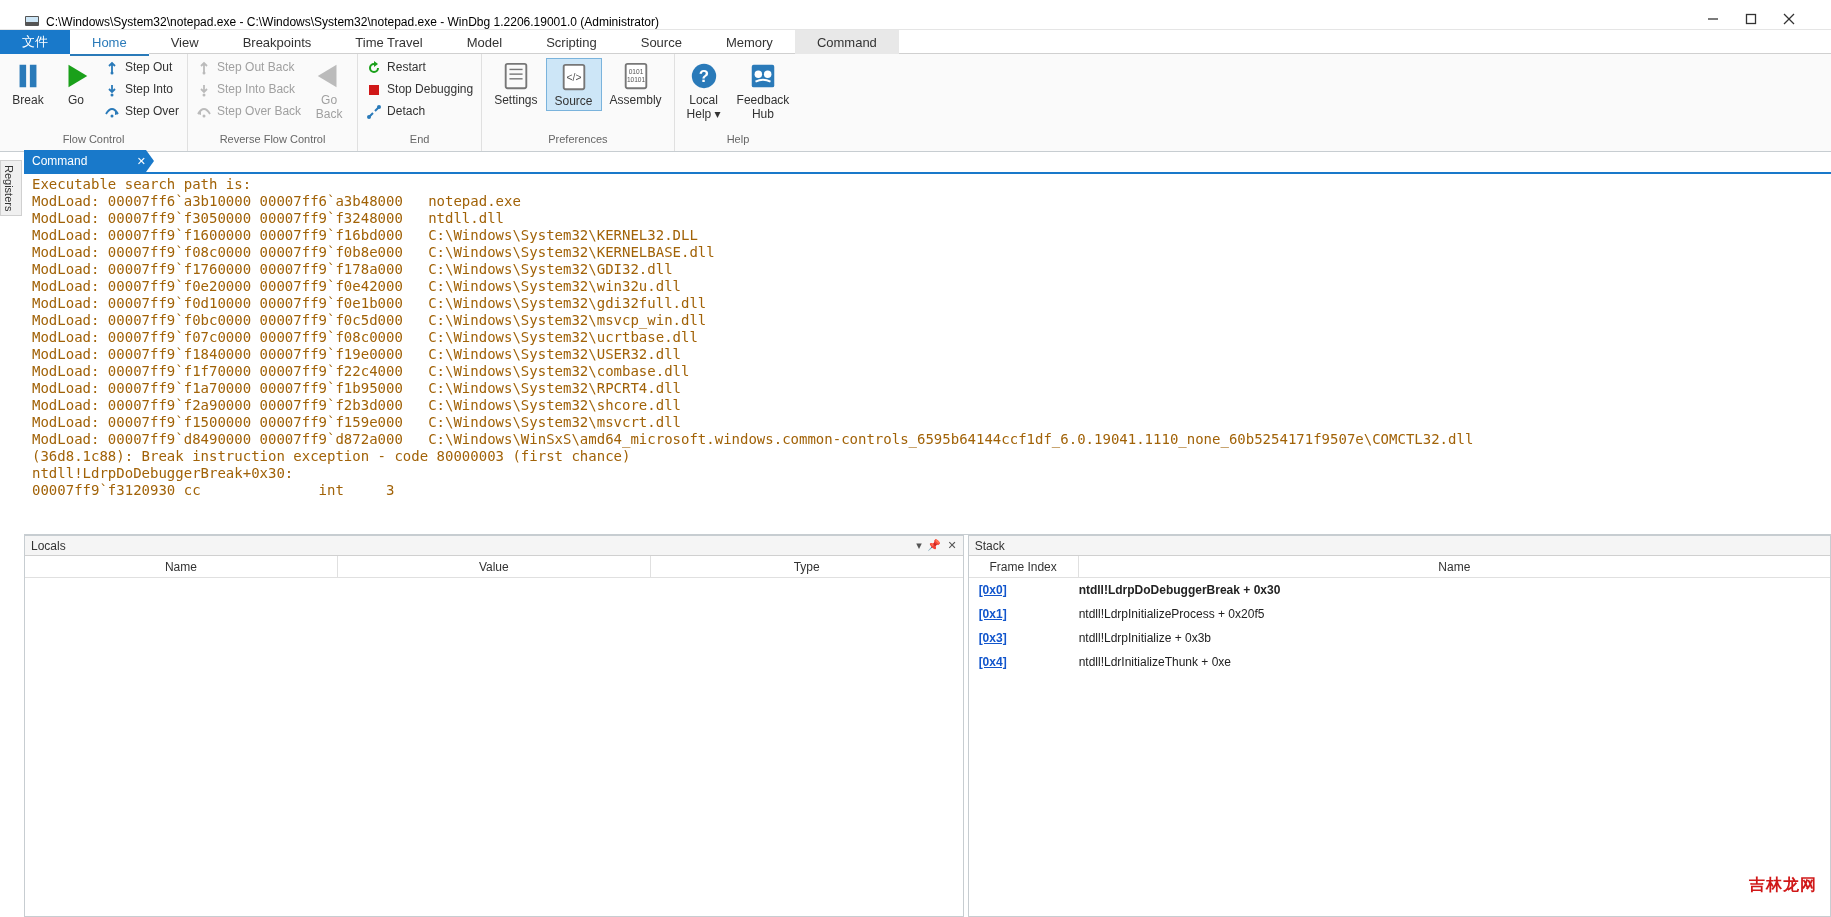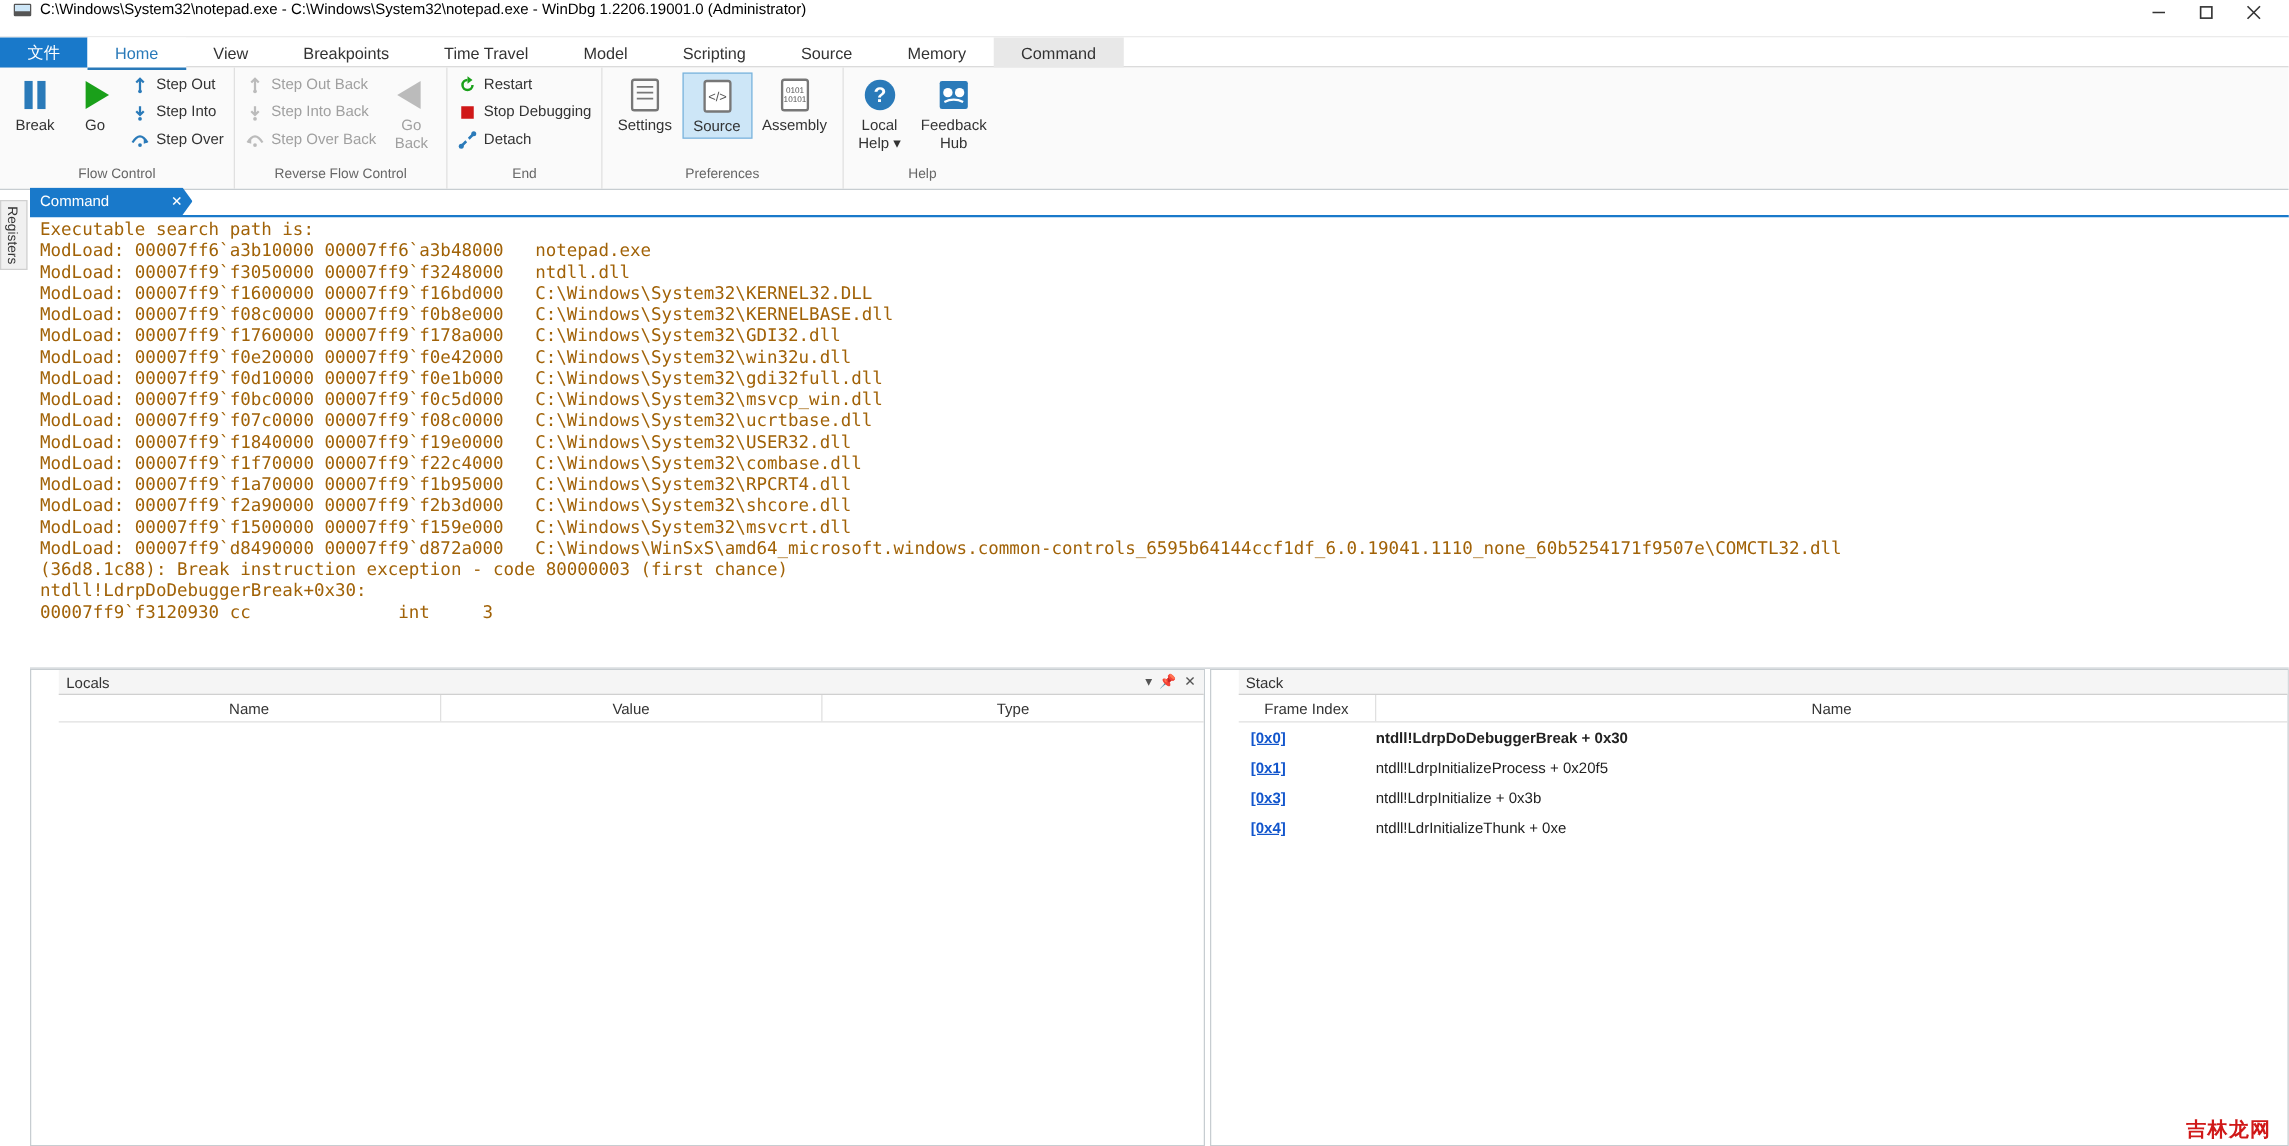--- a/index.html
+++ b/index.html
@@ -1,19 +1,19 @@
 <!DOCTYPE html>
 <html><head>
 <meta charset="utf-8">
 <style>
 * { margin: 0; padding: 0; box-sizing: border-box; font-family: "Segoe UI", Tahoma, sans-serif; }
 html, body { height: 100%; background: #fff; overflow: hidden; }
 
 
-.titlebar { height: 30px; display: flex; align-items: flex-start; padding: 0 10px; font-size: 12px; background: #fff; border-bottom: 1px solid #e5e5e5; }
+.titlebar { height: 30px; display: flex; align-items: flex-end; padding: 0 24px; font-size: 12px; background: #fff; border-bottom: 1px solid #e5e5e5; }
 .titlebar .appicon { width: 16px; height: 16px; margin-right: 6px; display: inline-flex; align-items: center; justify-content: center; }
 .titlebar .appicon svg { width: 16px; height: 16px; }
 .titlebar .winctl { margin-left: auto; display: flex; gap: 18px; padding-right: 8px; }
 .titlebar .winbtn { width: 20px; height: 20px; display: inline-flex; align-items: center; justify-content: center; cursor: pointer; }
 
 
 .ribbon-tabs { display: flex; height: 24px; font-size: 13px; background: #fff; border-bottom: 1px solid #d0d0d0; user-select: none; }
 .ribbon-tabs .tab { padding: 12px 22px; display: flex; align-items: center; cursor: pointer; color: #333; }
 .ribbon-tabs .tab.file { background: #1979ca; color: #fff; font-weight: 400; }
 .ribbon-tabs .tab.active { color: #2a7ab9; border-bottom: 2px solid #2a7ab9; background: #fff; }
@@ -45,39 +45,39 @@
 .panel-title { height: 22px; background: #1979ca; color: #fff; font-size: 12px; display: flex; align-items: center; padding: 0 8px; width: 130px; position: relative; clip-path: polygon(0 0, calc(100% - 8px) 0, 100% 50%, calc(100% - 8px) 100%, 0 100%); }
 .panel-title .close { margin-left: auto; cursor: pointer; font-size: 11px; }
 .panel-title-bar { height: 22px; border-bottom: 2px solid #1979ca; display: flex; align-items: flex-end; }
 
 .command-output { flex: 0 0 auto; font-family: Consolas, monospace; font-size: 14px; white-space: pre; padding: 2px 8px; color: #a16207; line-height: 17px; overflow: hidden; background: #fff; height: 360px; }
 .command-input { display: flex; align-items: center; height: 26px; font-family: Consolas, monospace; font-size: 14px; padding: 0 8px; border-top: 1px solid #e5e5e5; border-bottom: 1px solid #c7cdd1; }
 .command-input input { flex: 1; border: 1px solid #7eb4ea; outline: none; font-family: Consolas, monospace; font-size: 14px; height: 20px; padding: 0 4px; margin-left: 2px; }
 
 
 .bottom { flex: 1; display: flex; border-top: 1px solid #c7cdd1; }
-.pane { display: flex; flex-direction: column; border: 1px solid #c7cdd1; background: #fff; padding-left: 22px; }
+.pane { display: flex; flex-direction: column; border: 1px solid #c7cdd1; background: #fff; }
 .pane-header { height: 20px; background: #f5f5f5; border-bottom: 1px solid #d0d0d0; display: flex; align-items: center; padding: 0 6px; font-size: 12px; color: #333; }
 .pane-header .tools { margin-left: auto; display: flex; gap: 6px; }
 .pane-header .tools span { cursor: pointer; font-size: 11px; color: #555; }
 .table-head { display: flex; height: 22px; font-size: 12px; border-bottom: 1px solid #e0e0e0; }
 .table-head .th { flex: 1; display: flex; align-items: center; justify-content: center; border-right: 1px solid #e0e0e0; color: #333; }
 .table-head .th:last-child { border-right: none; }
 .table-body { flex: 1; overflow: auto; font-size: 12px; }
 .table-body .tr { display: flex; height: 24px; align-items: center; }
 .table-body .td { padding: 0 10px; }
 .table-body .td.idx { width: 100px; }
 .table-body .td.idx a { color: #1155cc; text-decoration: underline; font-weight: 700; }
 .table-body .tr.active .td.sname { font-weight: 700; }
 .table-body .td.sname { flex: 1; color: #222; }
 
 .locals { flex: 0 0 52%; }
 .stack { flex: 1; margin-left: 4px; }
 
-.watermark { position: absolute; right: 14px; bottom: 2px; font-size: 16px; color: #d01818; font-weight: 600; font-family: "Microsoft YaHei", sans-serif; letter-spacing: 1px; }
+.watermark { position: absolute; right: 14px; bottom: 21px; font-size: 16px; color: #d01818; font-weight: 600; font-family: "Microsoft YaHei", sans-serif; letter-spacing: 1px; }
 </style>
 </head>
 <body>
 
 <div class="titlebar">
   <span class="appicon">
     <svg viewBox="0 0 16 16">
         <rect x="1" y="3" width="14" height="10" fill="#555" rx="1"></rect>
         <rect x="2" y="4" width="12" height="5" fill="#cde6f7"></rect>
       </svg>

